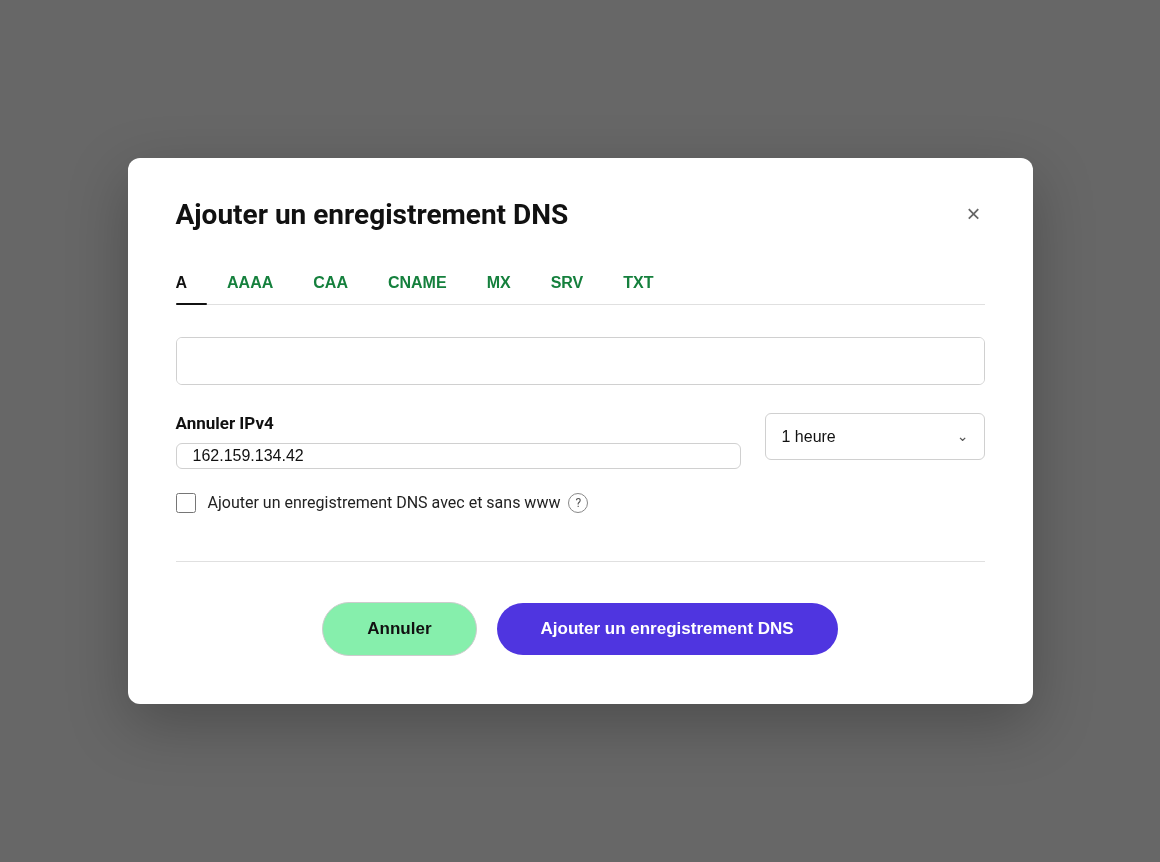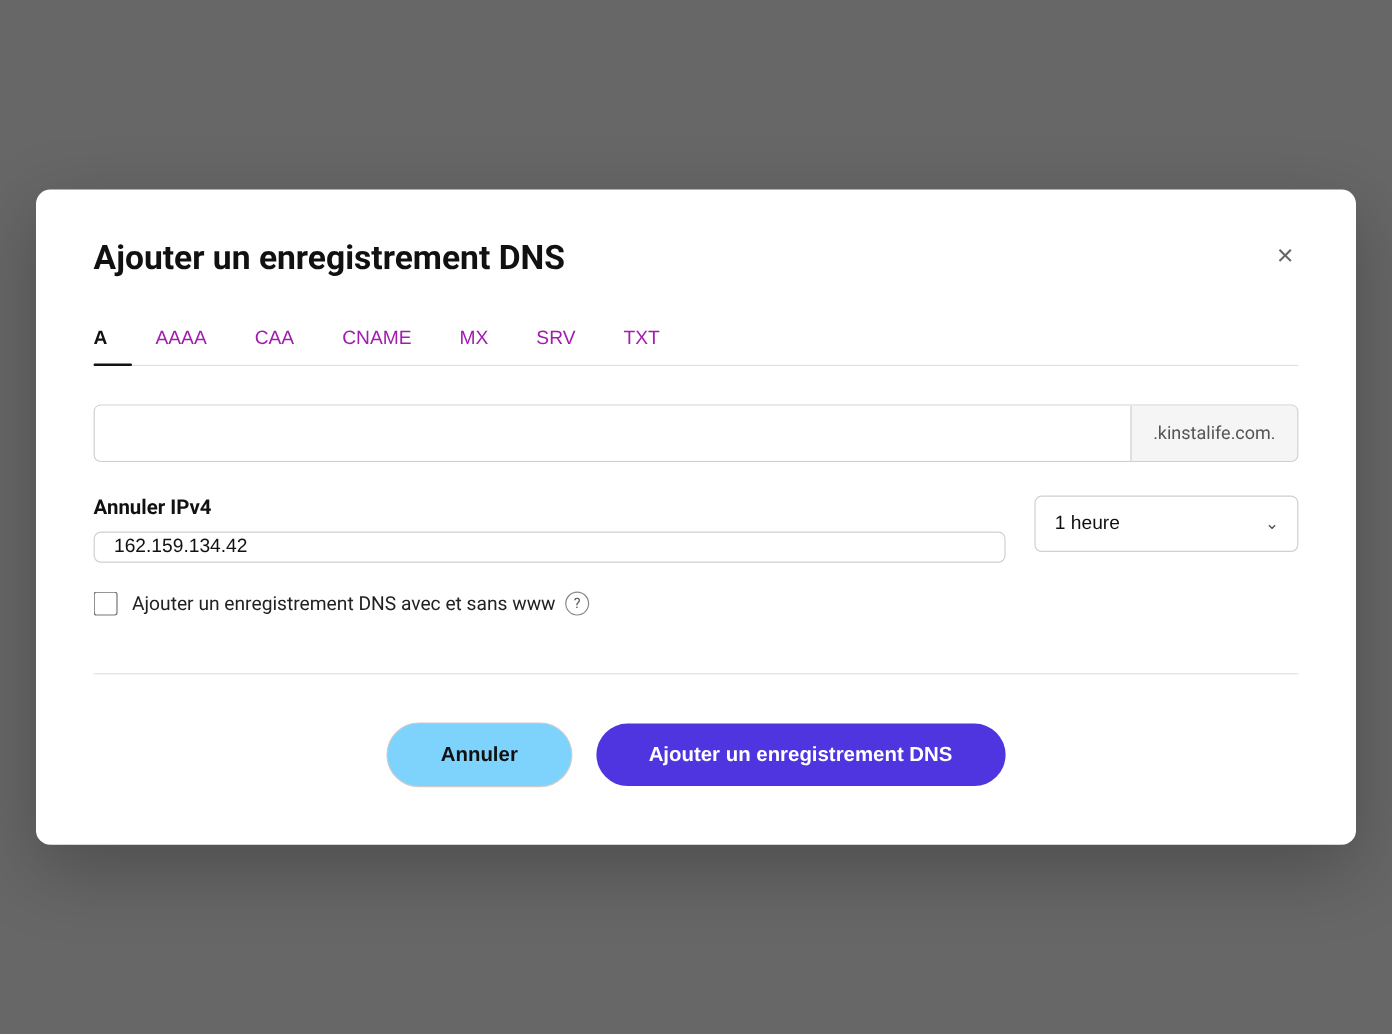--- a/index.html
+++ b/index.html
@@ -24,21 +24,21 @@
       inset: 0;
       background: rgba(0,0,0,0.35);
       display: flex;
       align-items: center;
       justify-content: center;
     }
 
     .modal {
       background: #ffffff;
       border-radius: 12px;
-      width: 1100px;
+      width: 905px;
       max-width: 1100px;
       padding: 40px 48px 48px 48px;
       position: relative;
       box-shadow: 0 20px 60px rgba(0,0,0,0.25);
     }
 
     .modal-header {
       display: flex;
       align-items: flex-start;
       justify-content: space-between;
@@ -70,22 +70,22 @@
       gap: 0;
       border-bottom: 1.5px solid #e0e0e0;
       margin-bottom: 32px;
     }
 
     .tab {
       background: none;
       border: none;
       cursor: pointer;
       font-size: 16px;
-      font-weight: 400;
-      color: #a21caf;
+      font-weight: 700;
+      color: #15803d;
       padding: 10px 20px 12px 20px;
       position: relative;
       white-space: nowrap;
       transition: color 0.15s;
     }
 
     .tab:first-child {
       padding-left: 0;
     }
 
@@ -240,21 +240,21 @@
     }
 
     .modal-footer {
       display: flex;
       align-items: center;
       justify-content: center;
       gap: 20px;
     }
 
     .btn-cancel {
-      background: #7dd3fc;
+      background: #86efac;
       border: 1.5px solid #ccc;
       border-radius: 50px;
       padding: 16px 44px;
       font-size: 17px;
       font-weight: 600;
       color: #111;
       cursor: pointer;
       transition: background 0.15s;
     }
 
@@ -307,21 +307,20 @@
         <span>SRV</span>
       </button>
       <button class="tab">
         <span>TXT</span>
       </button>
     </div>
 
     <div class="form-section">
       <div class="hostname-input-wrapper">
         <input type="text" class="hostname-input" value="" style="">
-        <span class="hostname-suffix">.kinstalife.com.</span>
       </div>
     </div>
 
     <div class="row-fields">
       <div class="field-ipv4">
         <label class="form-label">Annuler IPv4</label>
         <input type="text" class="text-input" value="162.159.134.42" style="">
       </div>
       <div class="field-ttl">
         <div class="select-wrapper">

